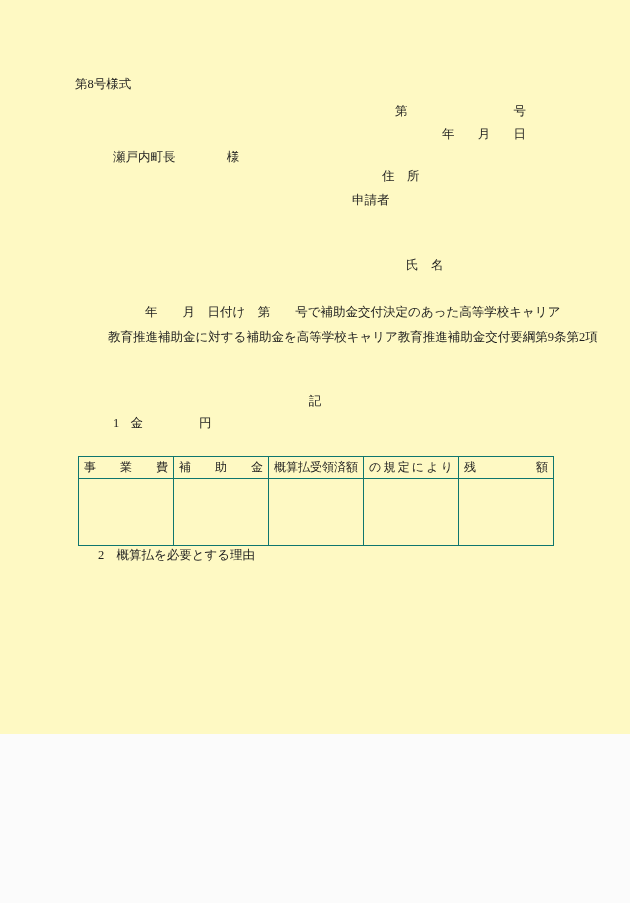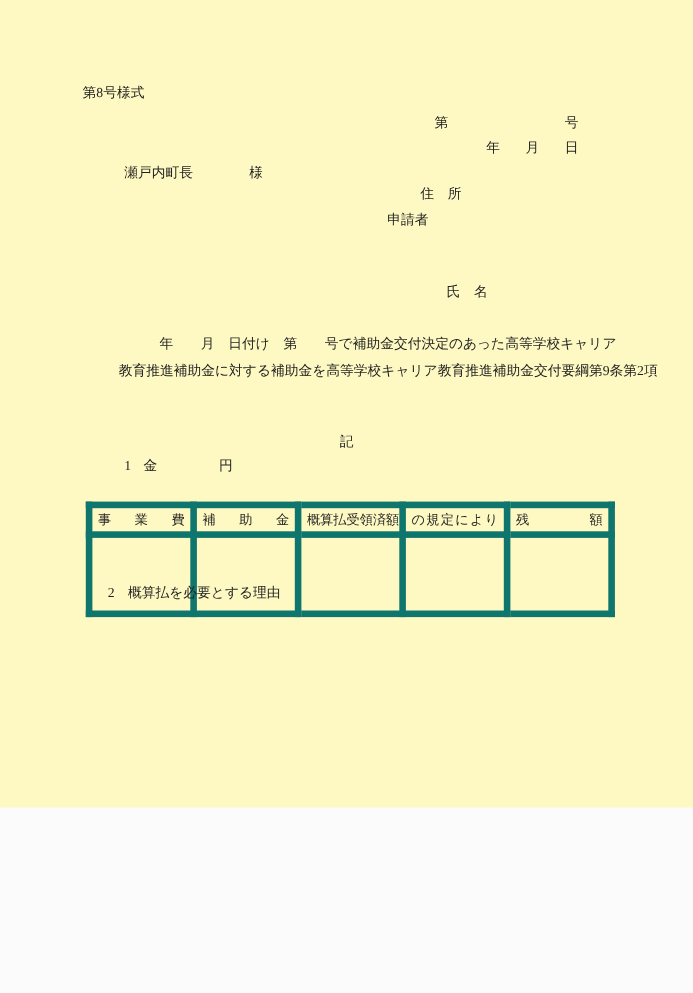--- a/index.html
+++ b/index.html
@@ -27,32 +27,32 @@
   .applicant-label{ left: 335px; top: 193px; margin-left: 17px; }
   .name-label     { left: 406px; top: 214px; margin-top: 44px; }
   .doc-title      { top: 259px; }
   .body-line-1    { left: 145px; top: 305px; }
   .body-line-2    { left: 88px;  top: 330px; margin-left: 20px; }
   .body-line-3    { left: 78px;  top: 355px; }
   .record-marker  { top: 394px; }
   .item1-line     { left: 89px;  top: 416px; margin-left: 24px; }
   .item1-label    { margin-left: 8px; }
   .item1-unit     { margin-left: 53px; }
-  .item2-line     { left: 98px;  top: 532px; }
+  .item2-line     { left: 98px;  top: 548px; }
   .item2-label    { margin-left: 9px; }
 
   table.amount-table {
     position: absolute;
     left: 78px; top: 456px;
     width: 475px;
     border-collapse: collapse;
     table-layout: fixed;
   }
   .amount-table th, .amount-table td {
-    border: 6px solid #0f766e;
+    border: 1px solid #0f766e;
     overflow: hidden;
   }
   .amount-table th {
     font-weight: normal;
     font-size: 12px;
     height: 16px;
     padding: 2px 5px;
     text-align: justify;
     text-align-last: justify;
     white-space: nowrap;

